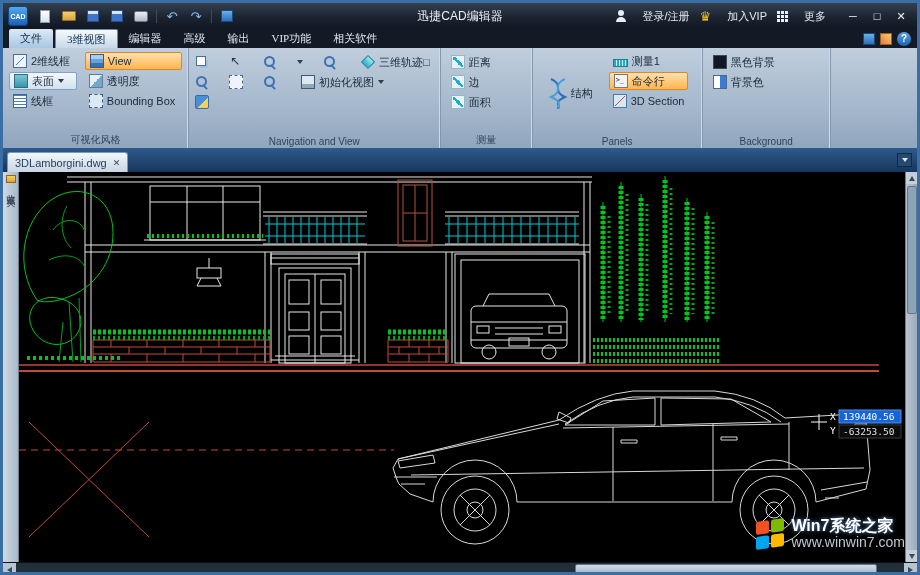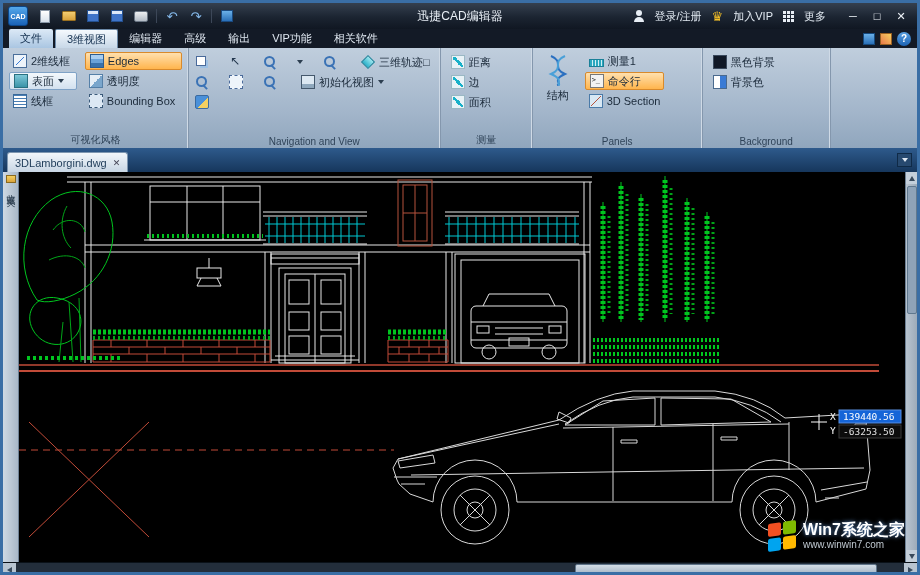--- a/index.html
+++ b/index.html
@@ -18,33 +18,33 @@
   .tsep{width:1px;height:14px;background:#3c4758;}
   .t-new{width:10px;height:13px;background:linear-gradient(#fff,#d8e2ec);border:1px solid #8a98a8;}
   .t-open{width:14px;height:10px;background:linear-gradient(#f3cd71,#d9a33c);border:1px solid #9a7020;border-radius:1px;}
   .t-save{width:12px;height:12px;border:1px solid #24508f;background:linear-gradient(#dce8f8 30%,#3f74c8 30%);}
   .t-print{width:14px;height:11px;background:linear-gradient(#eceef0,#b3bcc6);border:1px solid #6a7684;border-radius:2px;}
   .t-undo::before{content:"↶";color:#85b9ea;font-size:13px;}
   .t-redo::before{content:"↷";color:#85b9ea;font-size:13px;}
   .t-opt{width:12px;height:12px;background:linear-gradient(#6ab0e8,#2a70b8);border:1px solid #1a4a80;}
   .title-text{position:absolute;left:50%;transform:translateX(-50%);color:#e9eff6;font-size:12px;white-space:nowrap;}
   .tb-right{margin-left:auto;display:flex;align-items:center;gap:10px;color:#e2eaf2;font-size:11px;}
-  .tb-item{display:flex;align-items:center;gap:10px;white-space:nowrap;}
+  .tb-item{display:flex;align-items:center;gap:16px;white-space:nowrap;}
   .t-person{width:12px;height:12px;position:relative;}
   .t-person::before{content:"";position:absolute;left:3px;top:0;width:6px;height:6px;border-radius:50%;background:#e8eef5;}
   .t-person::after{content:"";position:absolute;left:1px;bottom:0;width:10px;height:5px;border-radius:5px 5px 0 0;background:#e8eef5;}
   .t-crown::before{content:"♛";color:#f6c026;font-size:13px;}
   .t-grid{width:3px;height:3px;background:#e8eef5;margin:0 8px 8px 0;
           box-shadow:4px 0 #e8eef5,8px 0 #e8eef5,0 4px #e8eef5,4px 4px #e8eef5,8px 4px #e8eef5,0 8px #e8eef5,4px 8px #e8eef5,8px 8px #e8eef5;}
   .winbtns{display:flex;align-items:center;gap:2px;margin-left:6px;}
   .wbtn{width:22px;height:20px;color:#eef3f8;font-size:11px;display:flex;align-items:center;justify-content:center;}
 
   
   .tabrow{height:19px;background:#131a26;display:flex;align-items:stretch;padding-left:6px;}
-  .tab{padding:0 11px;font-size:11px;color:#dfe7f0;display:flex;align-items:center;white-space:nowrap;}
+  .tab{padding:0 11px;font-size:11px;color:#dfe7f0;display:flex;align-items:center;white-space:nowrap;font-family:Liberation Serif, serif;}
   .tab.file{background:linear-gradient(#dcE9f6,#aac6e2);color:#14304f;border-radius:2px 2px 0 0;margin-right:2px;}
   .tab.active{background:linear-gradient(#f5f9fd,#c8d8e8);color:#14304f;border-radius:2px 2px 0 0;border:1px solid #6d8aa8;border-bottom:none;}
   .tabrow-right{margin-left:auto;display:flex;align-items:center;gap:5px;margin-right:6px;}
   .tr-ic1{width:12px;height:12px;background:linear-gradient(#6ab0e8,#2a70b8);border:1px solid #164a7e;}
   .tr-ic2{width:12px;height:12px;background:linear-gradient(45deg,#e8784a,#f5d060);border:1px solid #9a6020;}
   .tr-help{width:14px;height:14px;border-radius:50%;background:linear-gradient(#5aa0e0,#1c63b4);color:#fff;font-size:10px;
            display:flex;align-items:center;justify-content:center;font-weight:bold;}
 
   
   .ribbon{height:100px;background:linear-gradient(#c0cedd,#a2b5ca 65%,#90a6bd);display:flex;}
@@ -75,21 +75,21 @@
   .ic-monitor{background:#dce8f2;border:1px solid #44586c;box-shadow:inset 0 -4px #8fa8bd;}
   .ic-meas{background:#e8f2f6;border:1px solid #9ab8c4;}
   .ic-meas::before{content:"";position:absolute;inset:1px;background:linear-gradient(45deg,transparent 40%,#18b0c8 40%,#18b0c8 60%,transparent 60%);}
   .ic-ruler{width:15px;height:8px;margin-top:3px;border:1px solid #1a8098;background:repeating-linear-gradient(90deg,#2aa8c0,#2aa8c0 2px,#cfeef4 2px,#cfeef4 3px);}
   .ic-cmd{background:#f2f2f2;border:1px solid #777;}
   .ic-cmd::before{content:">_";position:absolute;left:1px;top:1px;font-size:7px;color:#222;font-family:"DejaVu Sans Mono",monospace;}
   .ic-sec3d{background:#d8e8f4;border:1px solid #4a7aa8;}
   .ic-sec3d::before{content:"";position:absolute;inset:1px;background:linear-gradient(135deg,transparent 46%,#b5523c 46%,#b5523c 54%,transparent 54%);}
   .ic-blackbg{background:#101826;border:1px solid #3a4a5e;}
   .ic-bgcolor{background:linear-gradient(90deg,#fff 50%,#3a7bd5 50%);border:1px solid #4a6a8e;}
-  .bigbtn{display:flex;flex-direction:column;align-items:center;gap:2px;padding:2px 8px;font-size:11px;color:#1b2a3a;}
+  .bigbtn{display:flex;flex-direction:row;align-items:center;gap:2px;padding:2px 8px;font-size:11px;color:#1b2a3a;}
   .stack{display:flex;flex-direction:column;gap:2px;justify-content:flex-start;}
 
   
   .docbar{height:24px;background:linear-gradient(#2e5a8c,#16365c);display:flex;align-items:flex-end;padding:0 4px;position:relative;}
   .doctab{height:20px;display:flex;align-items:center;gap:6px;padding:0 7px;font-size:11px;color:#1d3a57;
           background:linear-gradient(#f2f7fb,#c8d6e4);border:1px solid #7e97b1;border-bottom:none;border-radius:3px 3px 0 0;}
   .doctab .x{font-size:9px;color:#445;}
   .doc-caret{position:absolute;right:5px;top:5px;width:15px;height:14px;background:#27496f;border:1px solid #0f2a47;
              display:flex;align-items:center;justify-content:center;}
   .doc-caret i{width:0;height:0;border-left:3px solid transparent;border-right:3px solid transparent;border-top:4px solid #dfe8f2;}
@@ -121,21 +121,21 @@
   .st-model{height:12px;padding:0 9px;font-size:9px;color:#1c2e42;display:flex;align-items:center;
             background:linear-gradient(#d8e2ec,#b4c4d4);border:1px solid #0e1c2a;border-radius:2px;}
 
   
   .watermark{position:absolute;right:12px;bottom:22px;display:flex;align-items:center;gap:7px;z-index:6;pointer-events:none;}
   .flag{display:grid;grid-template-rows:13px 13px;grid-template-columns:13px 13px;gap:2px;transform:skewY(-8deg);}
   .flag b{border-radius:2px;}
   .f1{background:#f25022;} .f2{background:#7fba00;} .f3{background:#00a4ef;} .f4{background:#ffb900;}
   .wm-txt{display:flex;flex-direction:column;align-items:flex-start;line-height:1.1;}
   .wm-title{color:#fff;font-size:16px;font-weight:bold;text-shadow:0 0 4px rgba(120,180,255,.8);}
-  .wm-url{color:#bFC8d0;font-size:10px;}
+  .wm-url{color:#bFC8d0;font-size:14px;}
 </style>
 </head>
 <body>
 
 <div class="app">
 
   <div class="titlebar">
     <div class="logo">CAD</div>
     <div class="qa">
       <span class="qbtn">
@@ -200,21 +200,21 @@
 
   <div class="ribbon">
 
     <div class="rgroup grid2" style="min-width:186px;">
       <span class="rbtn">
           <i class="ico ic-wire2d"></i>
           <span>2维线框</span>
         </span>
       <span class="rbtn hl">
           <i class="ico ic-cube"></i>
-          <span>Edges</span>
+          <span>View</span>
         </span>
       <span class="rbtn framed">
           <i class="ico ic-surface"></i>
           <span>表面</span>
           <i class="caret-down"></i>
         </span>
       <span class="rbtn">
           <i class="ico ic-transp"></i>
           <span>透明度</span>
         </span>

